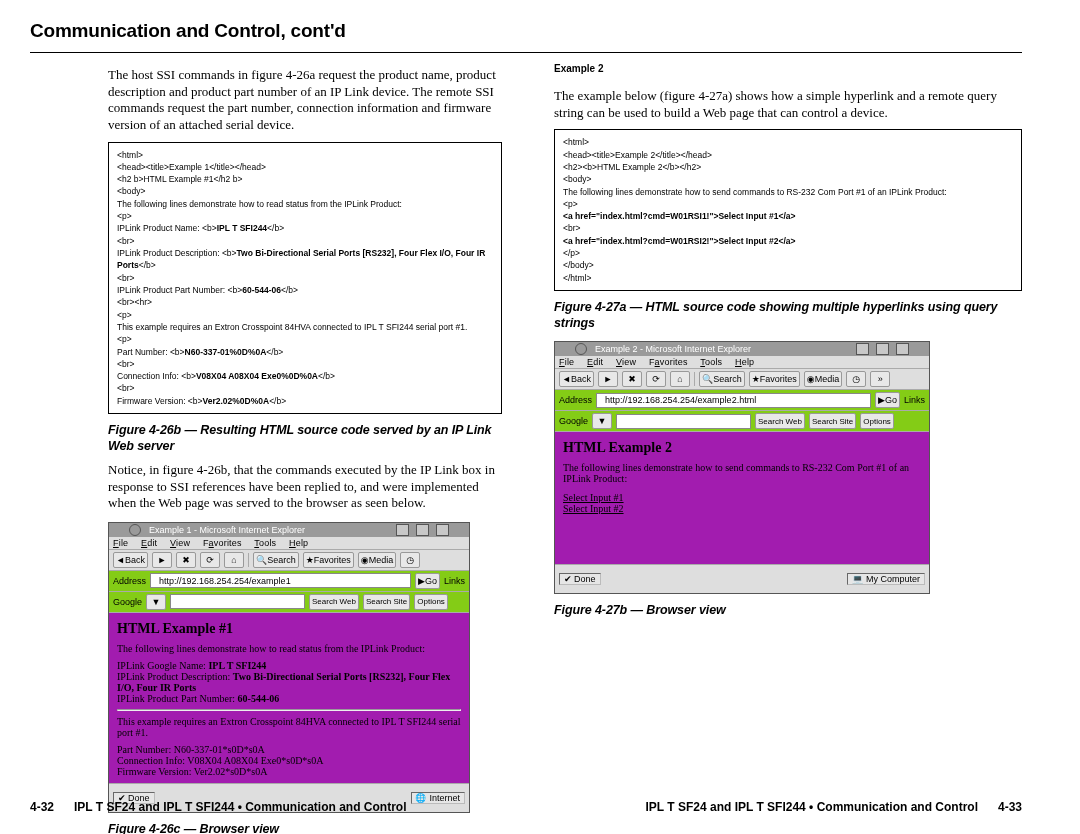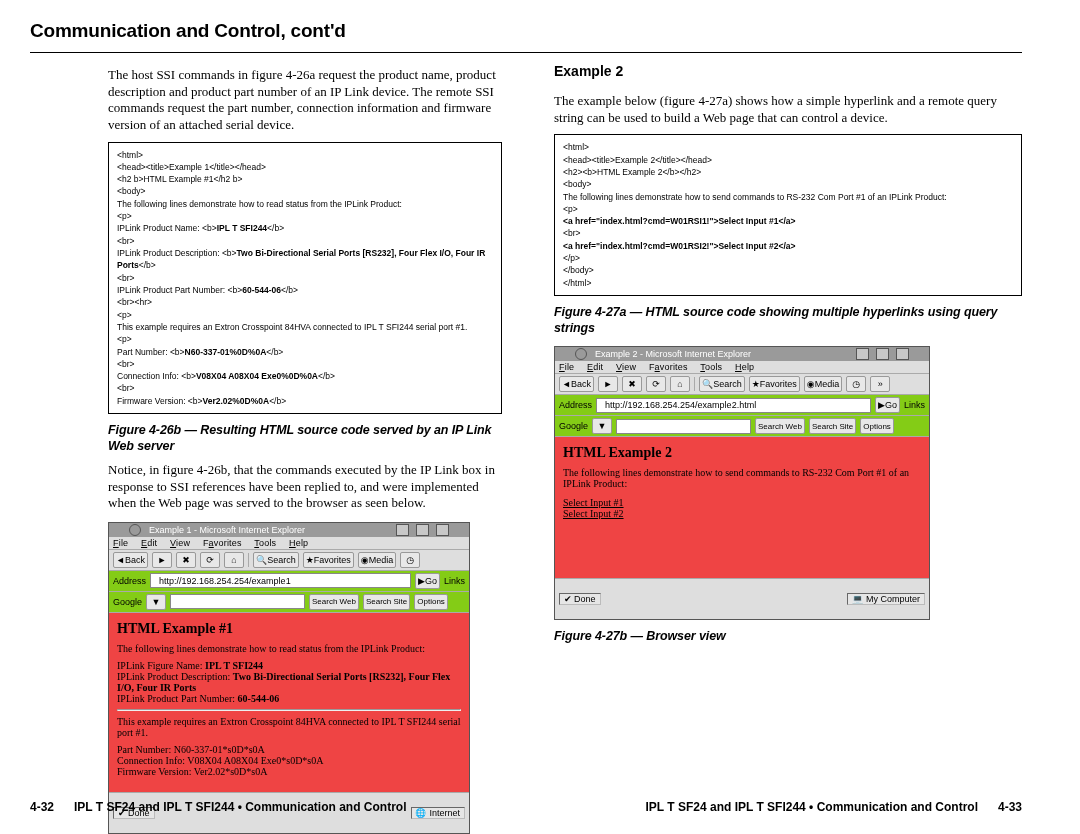--- a/index.html
+++ b/index.html
@@ -65,21 +65,21 @@
     font-weight: 700;
     font-size: 12.5px;
     line-height: 1.28;
     margin: 8px 0 8px 78px;
     letter-spacing: -0.1px;
   }
   .right .figcap { margin-left: 4px; }
   .sec-head {
     font-family: "Segoe UI Semibold", "Trebuchet MS", Arial, sans-serif;
     font-weight: 700;
-    font-size: 14px;
+    font-size: 10px;
     margin: 0 0 14px 78px;
   }
   
   .mockbrowser {
     margin: 10px 0 6px 78px;
     border: 1px solid #555;
     font-family: "Tahoma", "MS Sans Serif", Arial, sans-serif;
     font-size: 9px;
     color: #000;
     background: #d8d8d8;
@@ -129,34 +129,34 @@
     display: flex; align-items: center; gap: 4px;
     border-bottom: 1px solid #aaa;
     font-size: 9px;
   }
   .mb-address input {
     flex: 1; font-size: 9px; height: 13px; border: 1px solid #888;
     padding: 0 8px; background: #fff;
     font-family: inherit;
   }
   .mb-viewport {
-    background: #ef4444;
-    padding: 6px 8px 15px 8px;
+    background: #a21caf;
+    padding: 6px 8px 6px 8px;
     font-family: "Times New Roman", serif;
     font-size: 10px;
   }
   .mb-viewport h3 {
     font-family: "Times New Roman", serif;
     font-size: 14px; font-weight: 700; margin: 2px 0 6px 0;
   }
   .mb-viewport .ul { text-decoration: underline; }
   .mb-status {
     background: #dedede; border-top: 1px solid #aaa;
     display: flex; justify-content: space-between;
-    padding: 14px 4px;
+    padding: 8px 4px;
     font-size: 9px;
   }
   .mb-status .cell {
     border: 1px inset #bbb; padding: 0 4px; background: #e6e6e6;
   }
   .tiny { font-size: 8px; }
   .footer {
     position: absolute;
     bottom: 20px;
     left: 0; right: 0;
@@ -263,21 +263,21 @@
           <span class="tb-btn">▼</span>
           <input style="flex: 0 0 70px;">
           <span class="tb-btn tiny">Search Web</span>
           <span class="tb-btn tiny">Search Site</span>
           <span class="tb-btn tiny">Options</span>
         </div>
         <div class="mb-viewport">
           <h3>HTML Example #1</h3>
           <div>The following lines demonstrate how to read status from the IPLink Product:</div>
           <div style="height:6px"></div>
-          <div><span>IPLink Figure Name: </span><b>IPL T SFI244</b></div>
+          <div><span>IPLink Google Name: </span><b>IPL T SFI244</b></div>
           <div><span>IPLink Product Description: </span><b>Two Bi-Directional Serial Ports [RS232], Four Flex I/O, Four IR Ports</b></div>
           <div><span>IPLink Product Part Number: </span><b>60-544-06</b></div>
           <hr>
           <div>This example requires an Extron Crosspoint 84HVA connected to IPL T SFI244 serial port #1.</div>
           <div style="height:6px"></div>
           <div>Part Number: N60-337-01*s0D*s0A</div>
           <div>Connection Info: V08X04 A08X04 Exe0*s0D*s0A</div>
           <div>Firmware Version: Ver2.02*s0D*s0A</div>
         </div>
         <div class="mb-status">

